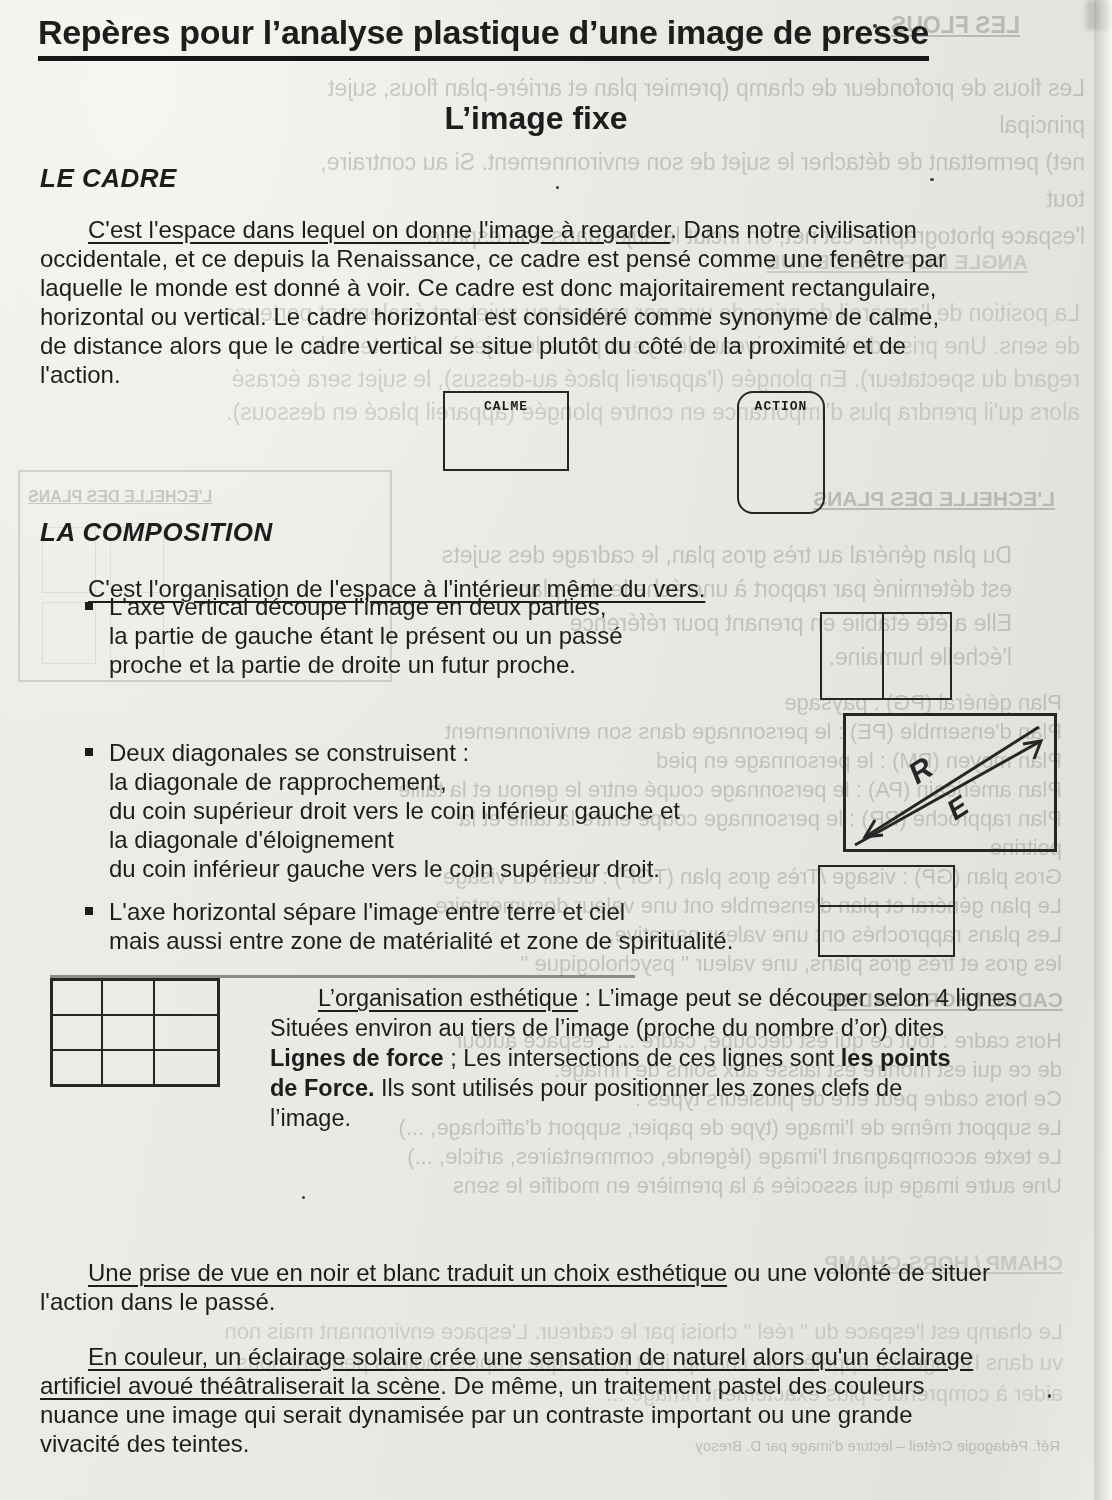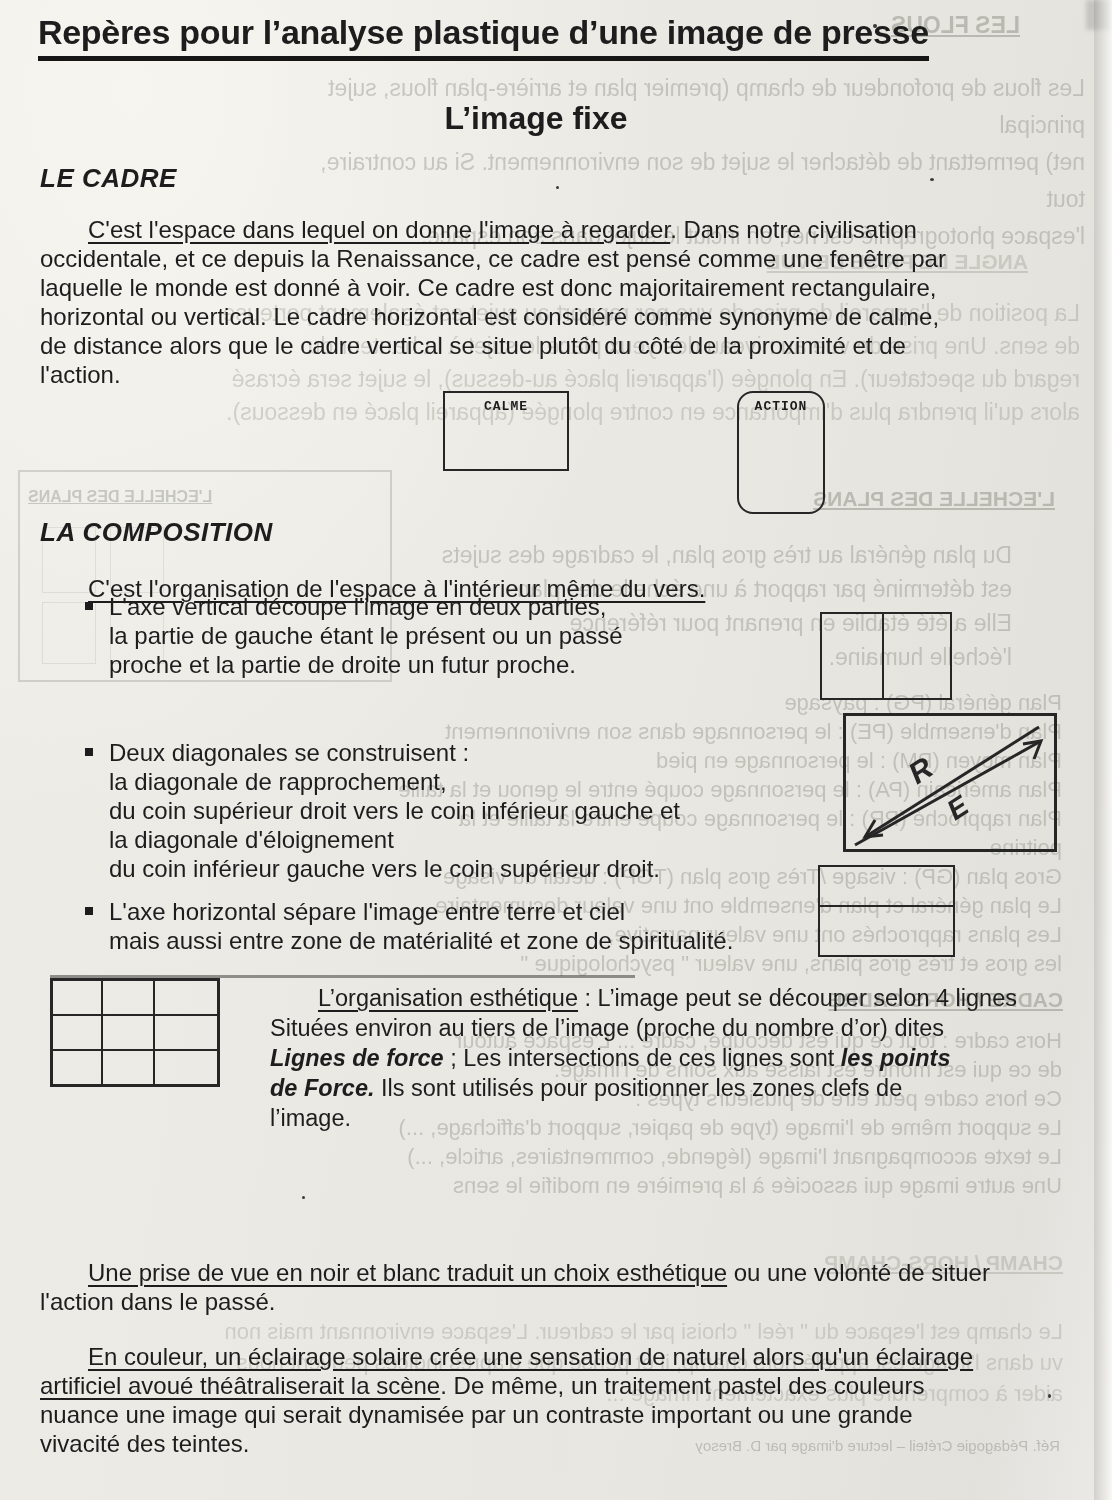--- a/index.html
+++ b/index.html
@@ -14,21 +14,21 @@
   .abs{position:absolute;}
   
   .title{
     left:38px;top:12px;font-size:34px;font-weight:bold;letter-spacing:-.3px;
     border-bottom:5px solid #161616;padding-bottom:3px;line-height:1.2;
   }
   .subtitle{left:0;top:100px;width:1020px;text-align:center;font-size:32px;font-weight:bold;margin-left:26px;}
   .heading{font-size:26px;font-weight:bold;font-style:italic;letter-spacing:.5px;}
   .body-text{font-size:24px;line-height:29px;white-space:pre-line;}
   .u{text-decoration:underline;text-decoration-thickness:2px;text-underline-offset:4px;margin-left:48px;}
-  .bi{font-weight:bold;font-style:italic;margin-top:21px;}
+  .bi{font-weight:bold;margin-top:21px;}
   .bullet{display:flex;gap:16px;}
   .bullet .marker{flex:0 0 8px;width:8px;height:8px;background:#1d1d1d;margin-top:10px;}
   
   .frame{border:2px solid #262626;}
   .frame-label{
     text-align:center;font-family:"Liberation Mono","DejaVu Sans Mono",monospace;
     font-weight:bold;font-size:13px;letter-spacing:1px;padding-top:6px;color:#1b1b1b;
   }
   .vline{position:absolute;top:0;bottom:0;width:2px;background:#262626;}
   .hline{position:absolute;left:0;right:0;height:2px;background:#262626;}

